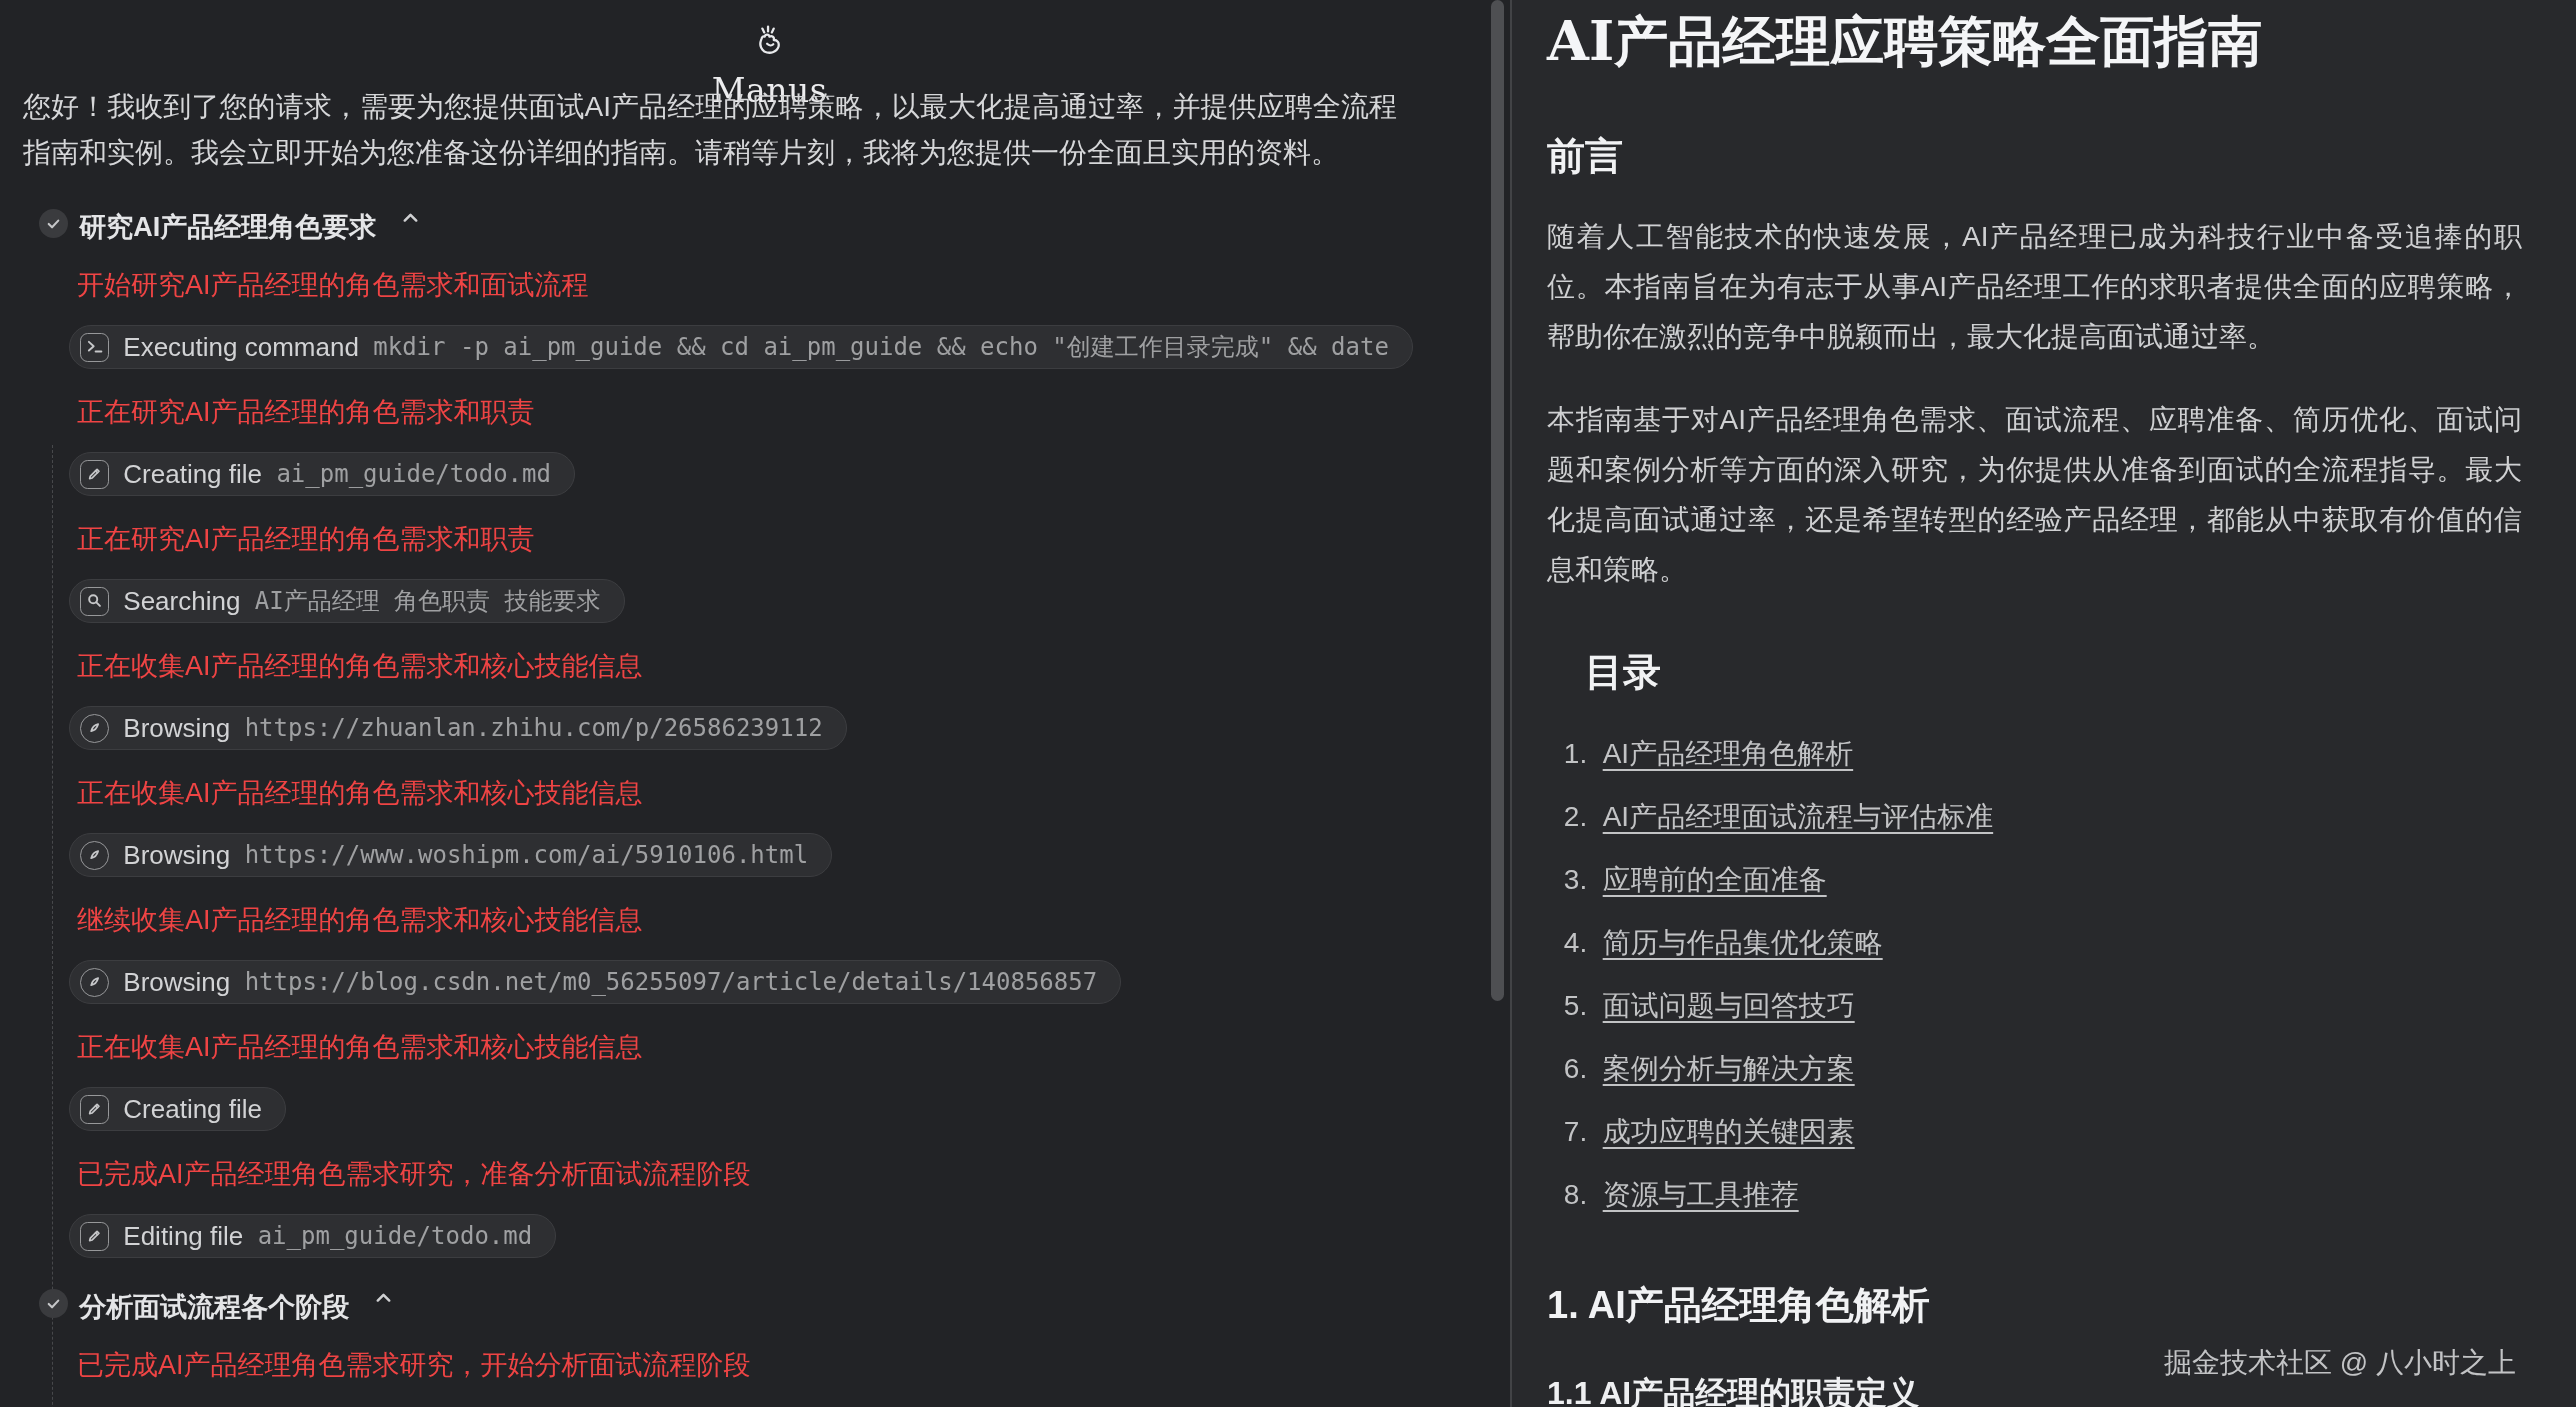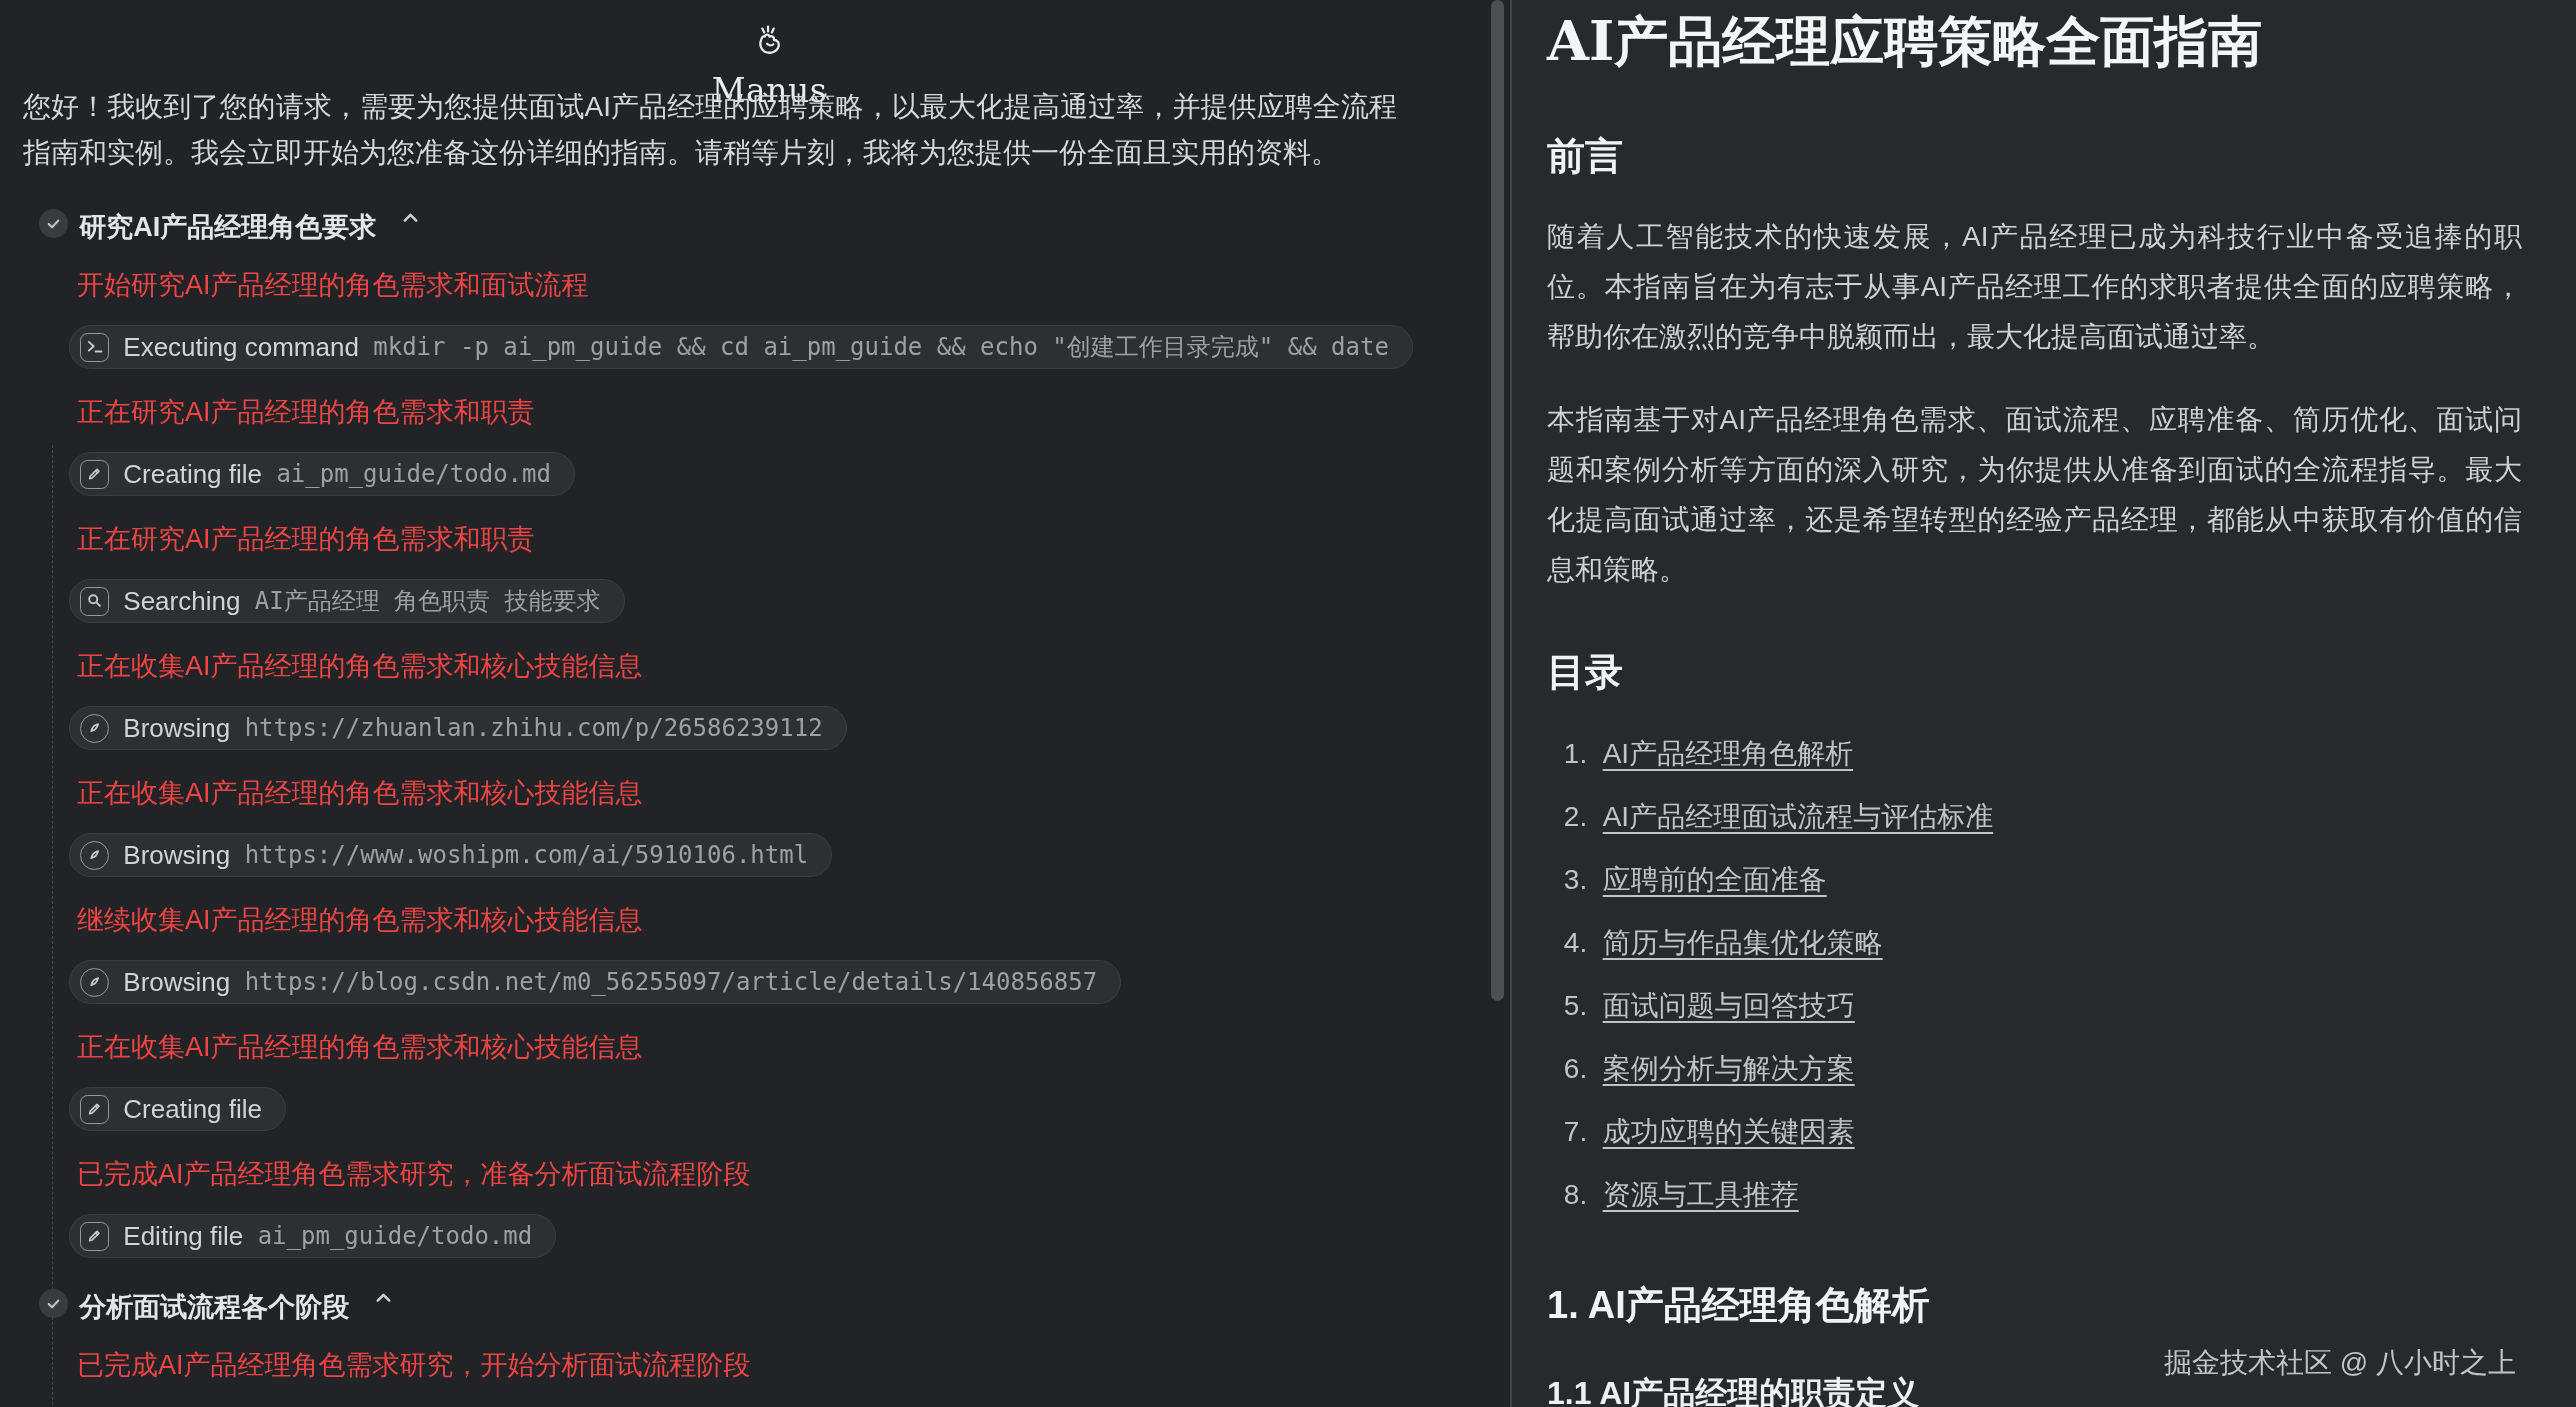--- a/index.html
+++ b/index.html
@@ -84,21 +84,21 @@
     position:relative;
     overflow:hidden;
   }
   .doc-title{
     font-family:"DejaVu Serif", serif;
     font-size:54px; font-weight:bold; color:#f4f5f7;
     line-height:63px;
   }
   .doc-h2{ font-size:38px; font-weight:bold; color:#f1f2f4; line-height:46px; }
   .h2-preface{ margin-top:60px; }
-  .h2-toc{ margin-top:54px; }
+  .h2-toc{ margin-top:54px;margin-left:38px; }
   .h2-ch1{ margin-top:73px; }
   .doc-h3{ font-size:32px; font-weight:bold; color:#eeeff1; line-height:38px; margin-top:46px; }
   .doc-p{
     font-size:28px; line-height:50px; color:#cfd0d2;
     text-align:justify; margin-top:33px;
   }
   .doc-toc{ list-style:decimal; list-style-position:outside; padding-left:48px; margin-top:44px; }
   .doc-toc li{
     font-size:28px; line-height:29px; color:#c2c3c5;
     margin-bottom:34px; padding-left:7.7px;

